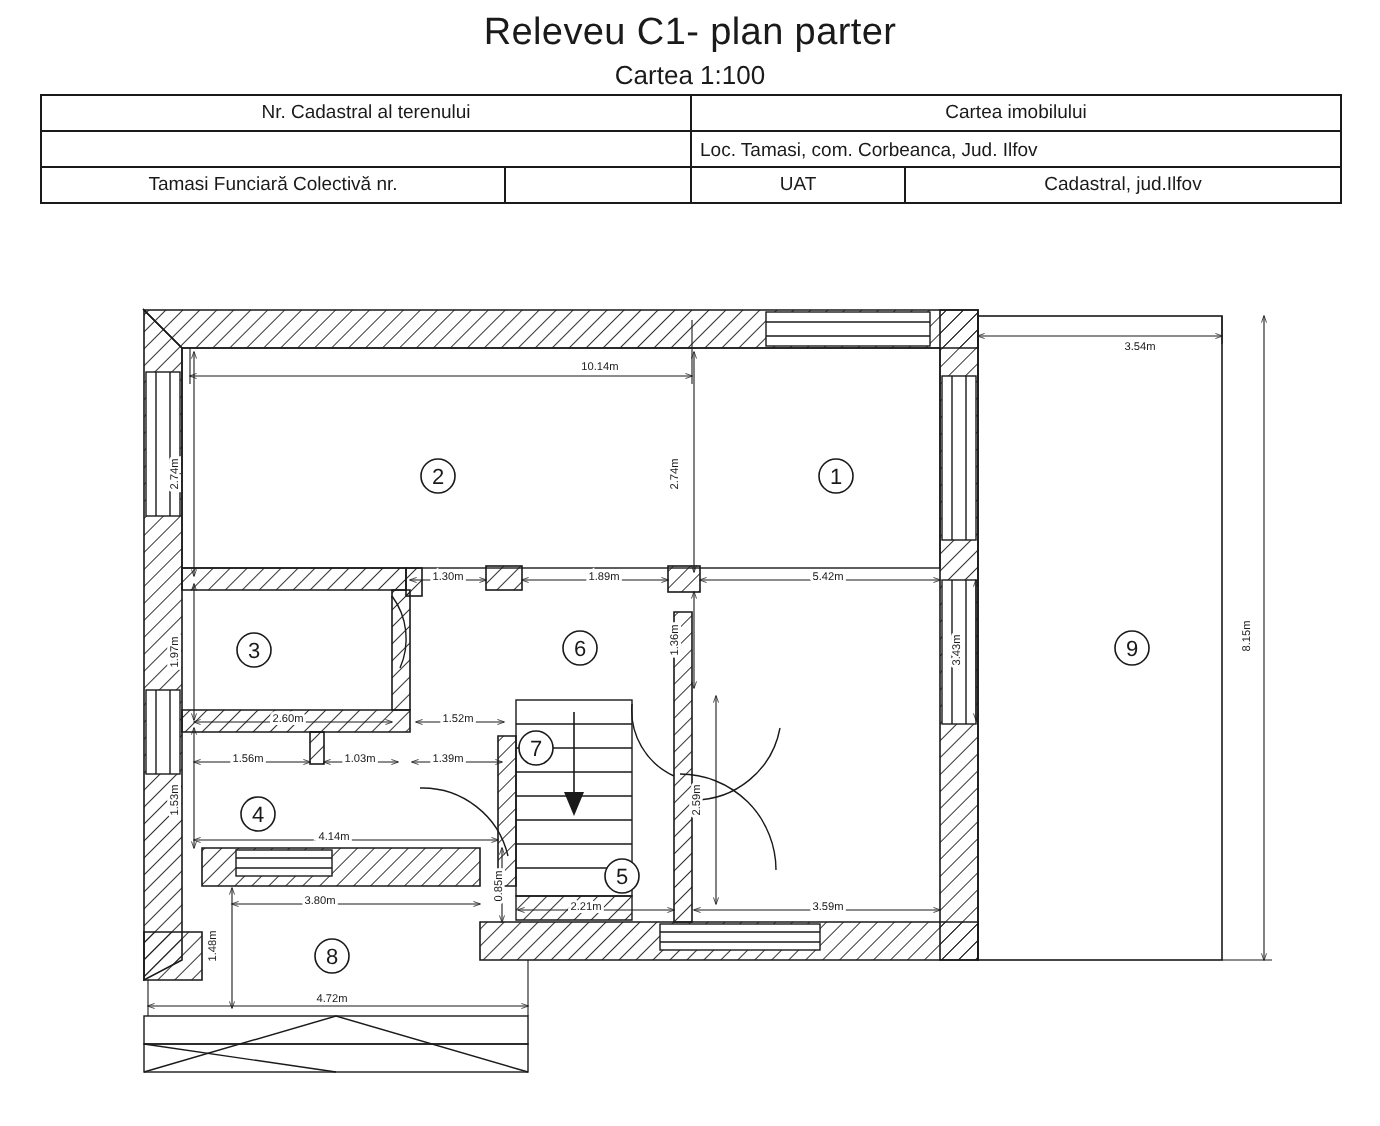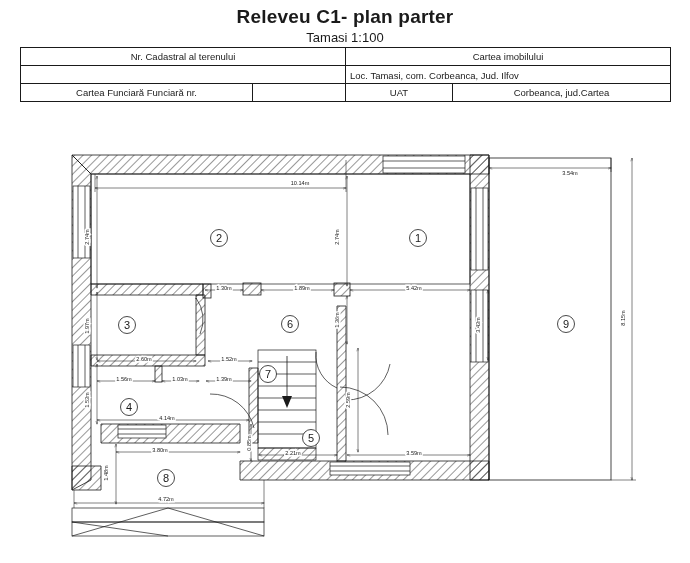--- a/index.html
+++ b/index.html
@@ -1,64 +1,64 @@
 <!DOCTYPE html>
 <html><head>
 <meta charset="utf-8">
 <style>
   html,body{margin:0;padding:0;background:#ffffff;}
   body{width:690px;height:563px;font-family:"Liberation Sans",sans-serif;color:#1a1a1a;overflow:hidden;position:relative;}
 
   
   #header{width:690px;text-align:center;padding-top:6px;}
-  #doc-title{font-size:19px;letter-spacing:.2px;font-weight:700;line-height:1.15;}
+  #doc-title{font-size:19px;letter-spacing:.2px;font-weight:400;line-height:1.15;}
   #doc-scale{font-size:13px;margin-top:2px;font-weight:400;}
 
   
   #info-table{position:absolute;left:20px;top:47px;width:650px;border-collapse:collapse;
               font-size:9.5px;table-layout:fixed;}
   #info-table td{border:1px solid #1a1a1a;padding:2px 4px;height:13px;vertical-align:middle;}
   .tc{text-align:center;}
   .tl{text-align:left;padding-left:6px;}
   .hrow td{text-align:center;height:15px;}
   .bigrow td{height:29px;}
 
   
   #plan-wrap{position:absolute;left:0;top:140px;width:690px;height:423px;}
   #plan-svg{display:block;}
 </style>
 </head>
 <body>
 
 <div id="header">
   <div id="doc-title">Releveu C1- plan parter</div>
-  <div id="doc-scale">Tamasi 1:100</div>
+  <div id="doc-scale">Cartea 1:100</div>
 </div>
 
 <table id="info-table">
   <colgroup>
     <col style="width:232px">
       <col style="width:93px">
     <col style="width:107px">
       <col style="width:218px">
   </colgroup>
   <tbody>
     <tr class="hrow">
       <td colspan="2">Nr. Cadastral al terenului</td>
       <td colspan="2">Cartea imobilului</td>
     </tr>
     <tr class="bigrow">
       <td colspan="2"></td>
       <td colspan="2" class="tl" style="vertical-align:bottom;padding-bottom:2px;">Loc. Tamasi, com. Corbeanca, Jud. Ilfov</td>
     </tr>
     <tr>
-      <td class="tc">Cartea Funciară Funciară nr.</td>
+      <td class="tc">Tamasi Funciară Colectivă nr.</td>
       <td></td>
       <td class="tc">UAT</td>
-      <td class="tc">Corbeanca,  jud.Cartea</td>
+      <td class="tc">Cadastral,  jud.Ilfov</td>
     </tr>
   </tbody>
 </table>
 
 <div id="plan-wrap">
 <svg id="plan-svg" width="690" height="423" viewBox="0 140 690 423" xmlns="http://www.w3.org/2000/svg">
   <defs>
     <pattern id="hatch" width="6" height="6" patternTransform="rotate(45)" patternUnits="userSpaceOnUse">
       <line x1="0" y1="0" x2="0" y2="6" stroke="#1a1a1a" stroke-width="0.9"></line>
     </pattern>

